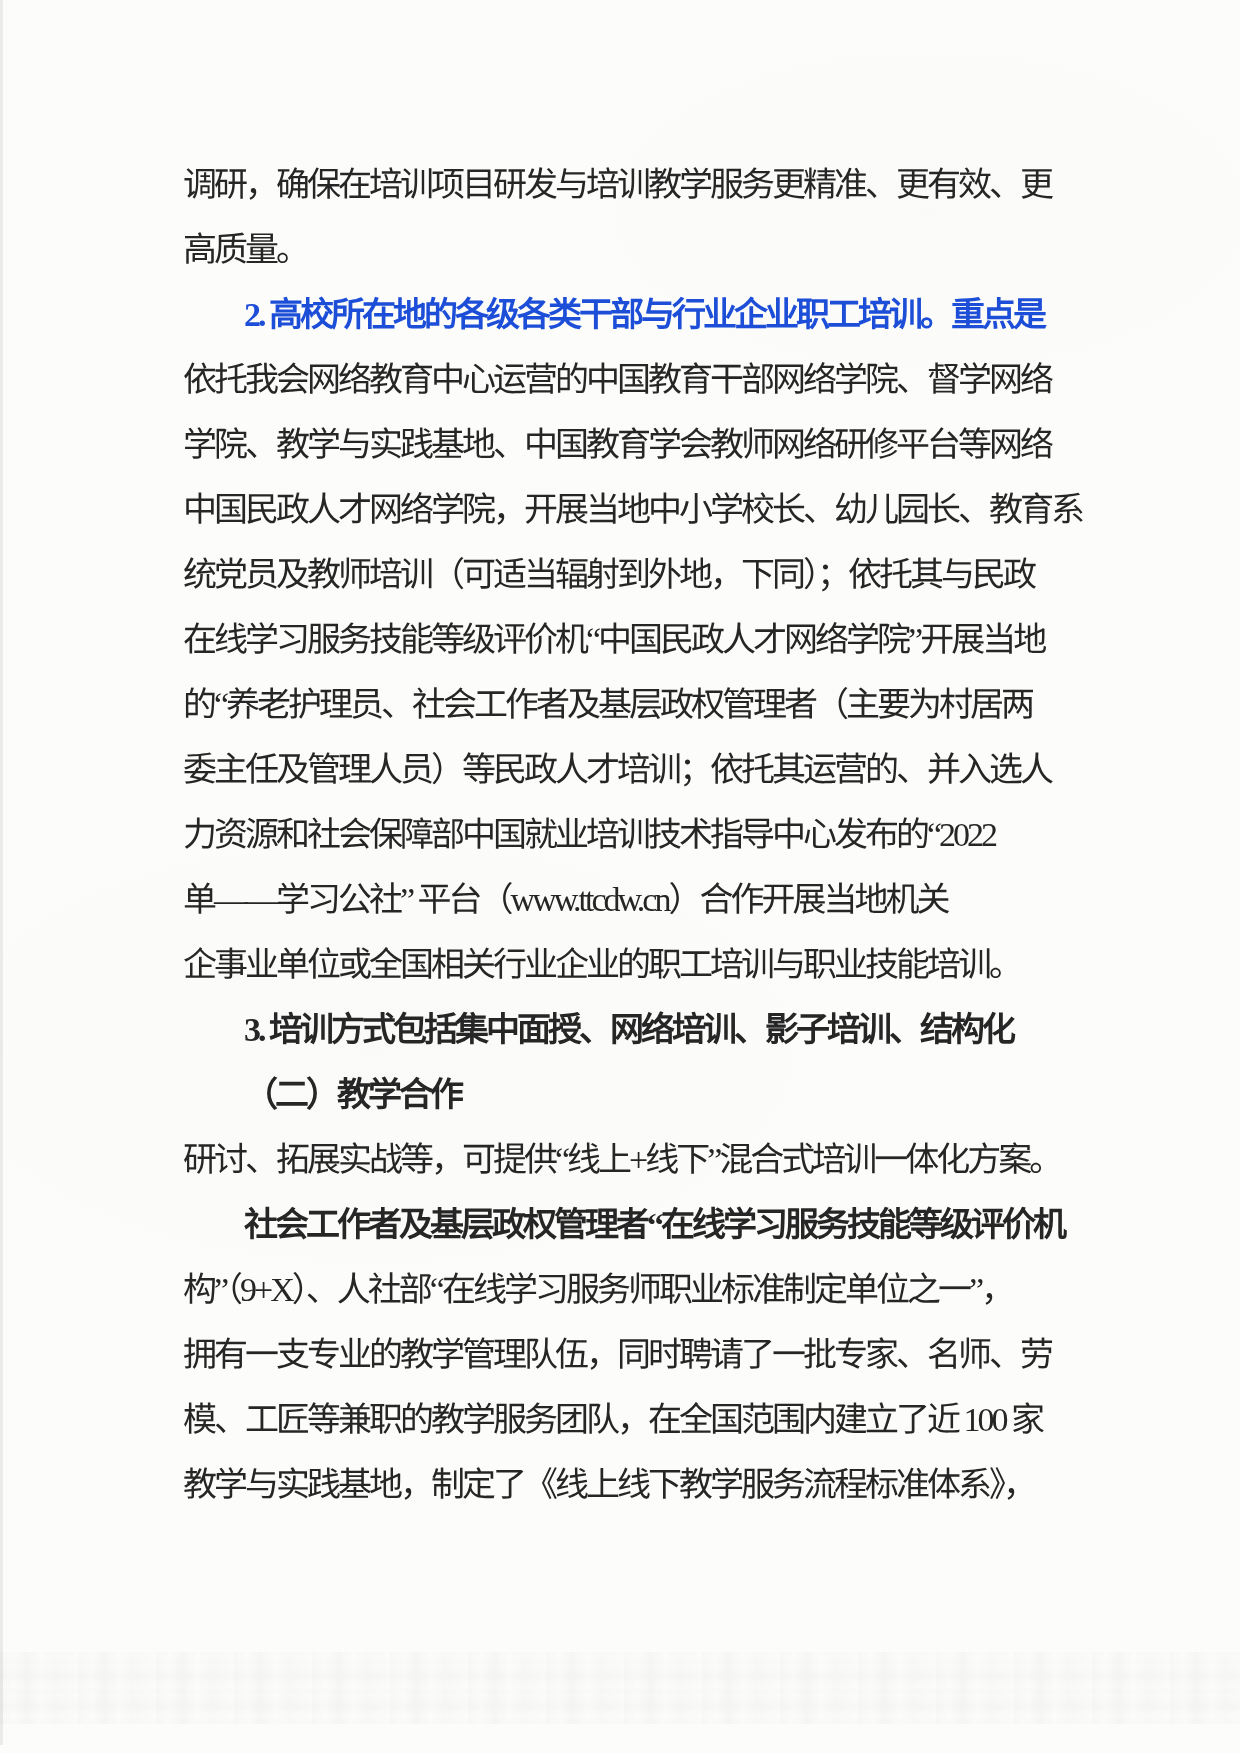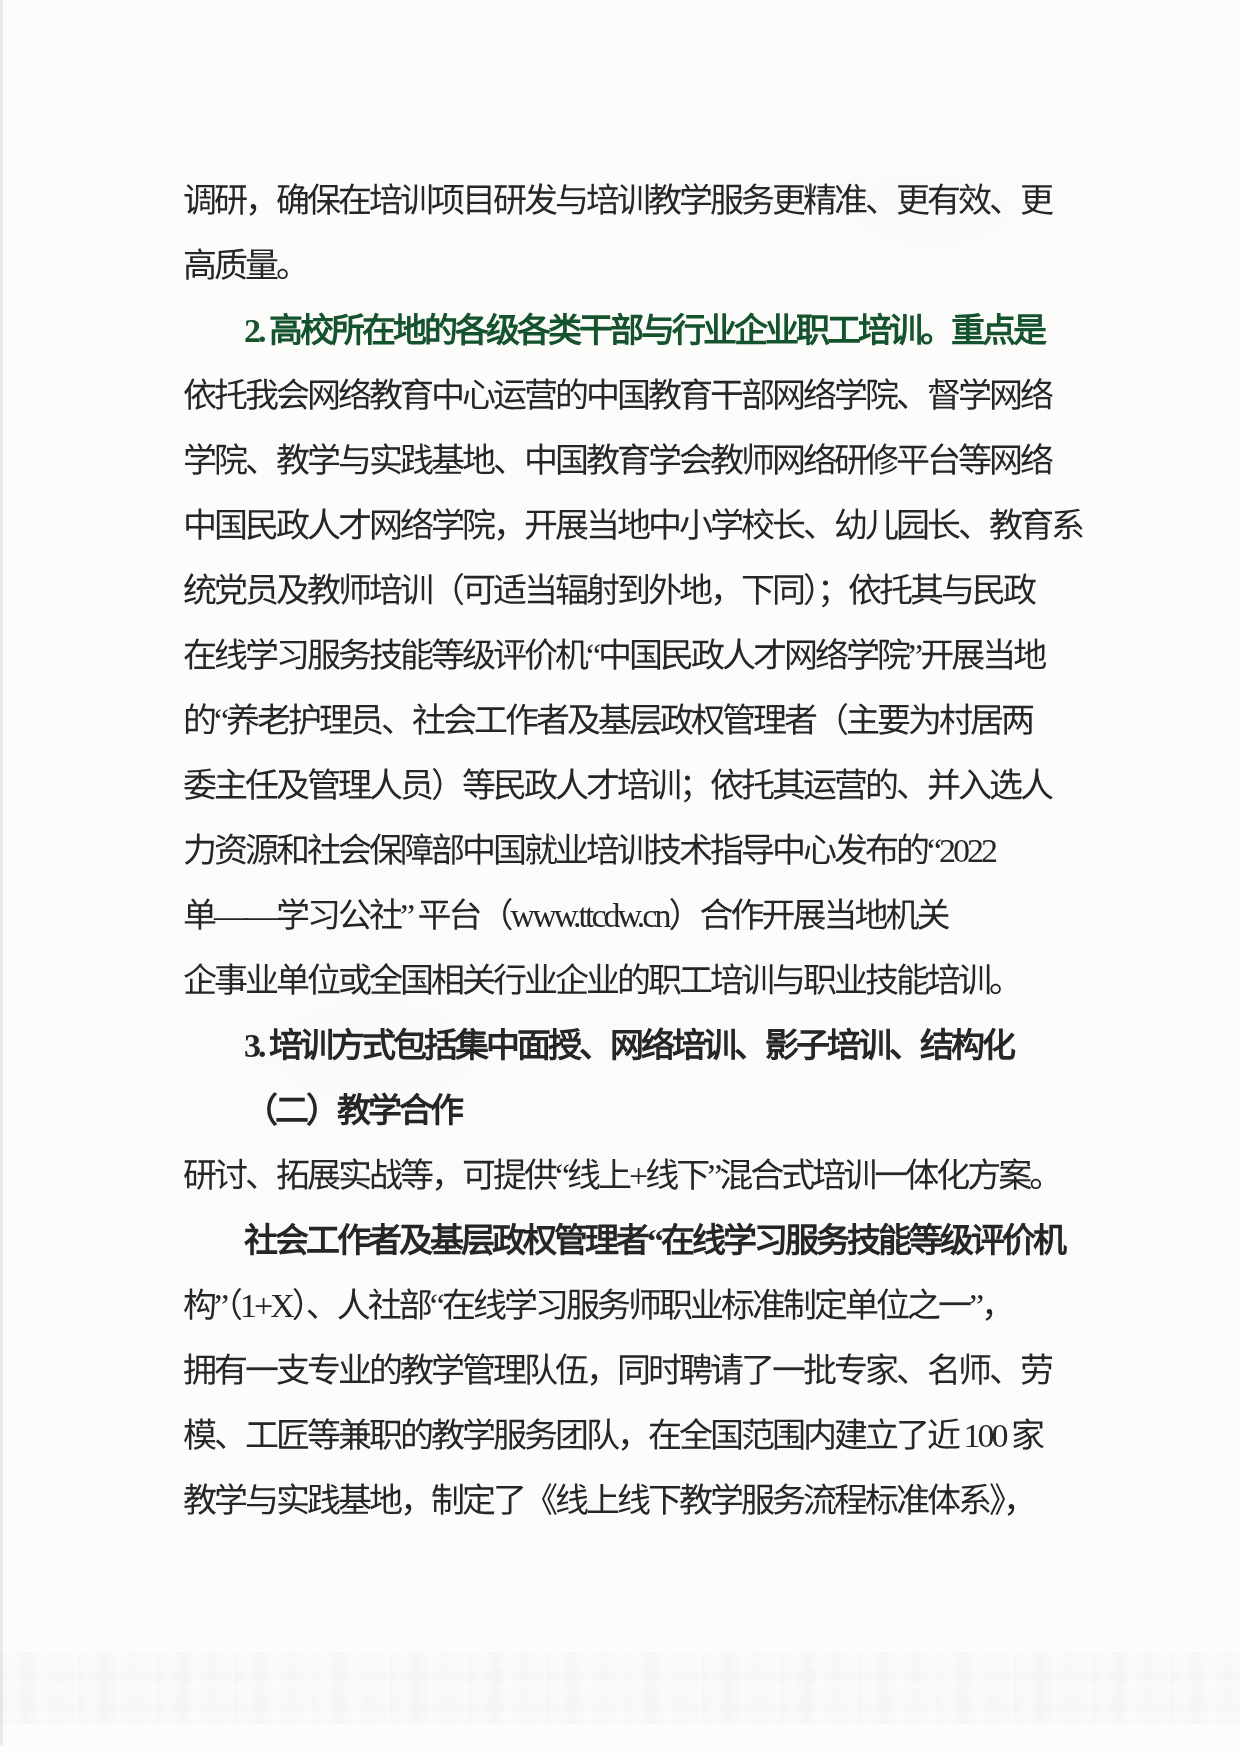--- a/index.html
+++ b/index.html
@@ -39,39 +39,39 @@
         rgba(120,120,120,0.05) 26px, rgba(120,120,120,0.0) 41px,
         rgba(120,120,120,0.03) 55px, rgba(120,120,120,0.0) 78px),
       repeating-linear-gradient(0deg,
         rgba(130,130,130,0.02) 0px, rgba(130,130,130,0.0) 9px,
         rgba(130,130,130,0.04) 17px, rgba(130,130,130,0.0) 30px);
     opacity: 0.8;
   }
   .text-block {
     position: absolute;
     left: 183px;
-    top: 168px;
+    top: 152px;
     width: 880px;
     color: #262626;
   }
   .line {
     height: 65px;
     line-height: 65px;
     font-size: 34px;
     letter-spacing: -3px;
     white-space: pre;
     -webkit-font-smoothing: antialiased;
   }
   .line.indent {
     padding-left: 61px;
     font-weight: bold;
   }
   .line.bold {
     font-weight: 700;
-    color: #14532d;
+    color: #1d4ed8;
   }
 </style>
 </head>
 <body>
 
 <div class="paper"></div>
 <div class="scan-edge-left"></div>
 <div class="scan-noise-bottom"></div>
 
 <div class="text-block">
@@ -85,17 +85,17 @@
     <div class="line">在线学习服务技能等级评价机“中国民政人才网络学院”开展当地</div>
     <div class="line">的“养老护理员、社会工作者及基层政权管理者（主要为村居两</div>
     <div class="line">委主任及管理人员）等民政人才培训；依托其运营的、并入选人</div>
     <div class="line">力资源和社会保障部中国就业培训技术指导中心发布的“2022</div>
     <div class="line">单——学习公社” 平台（www.ttcdw.cn）合作开展当地机关</div>
     <div class="line">企事业单位或全国相关行业企业的职工培训与职业技能培训。</div>
     <div class="line indent">3. 培训方式包括集中面授、网络培训、影子培训、结构化</div>
     <div class="line indent">（二）教学合作</div>
     <div class="line">研讨、拓展实战等，可提供“线上+线下”混合式培训一体化方案。</div>
     <div class="line indent">社会工作者及基层政权管理者“在线学习服务技能等级评价机</div>
-    <div class="line">构”（1+X）、人社部“在线学习服务师职业标准制定单位之一”，</div>
+    <div class="line">构”（9+X）、人社部“在线学习服务师职业标准制定单位之一”，</div>
     <div class="line">拥有一支专业的教学管理队伍，同时聘请了一批专家、名师、劳</div>
     <div class="line">模、工匠等兼职的教学服务团队，在全国范围内建立了近 100 家</div>
     <div class="line">教学与实践基地，制定了《线上线下教学服务流程标准体系》，</div>
   </div>
 
 </body></html>

